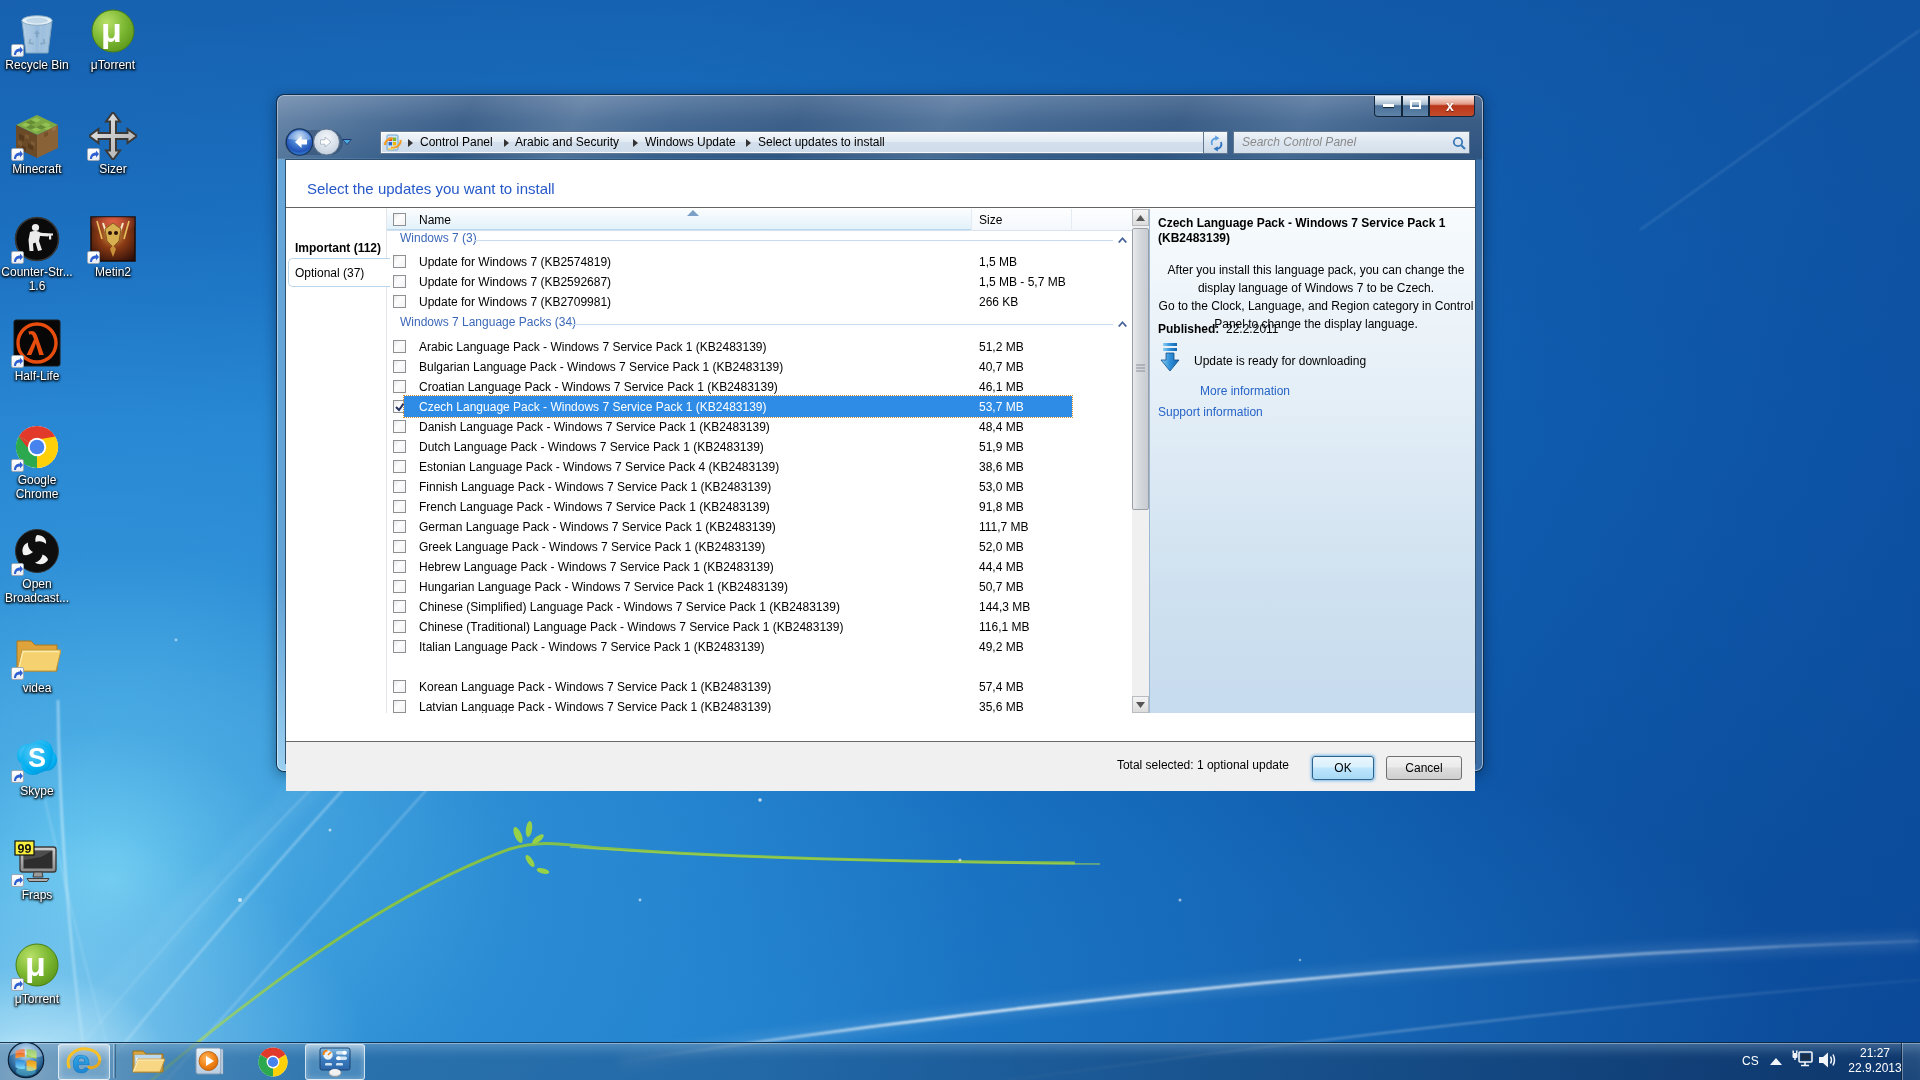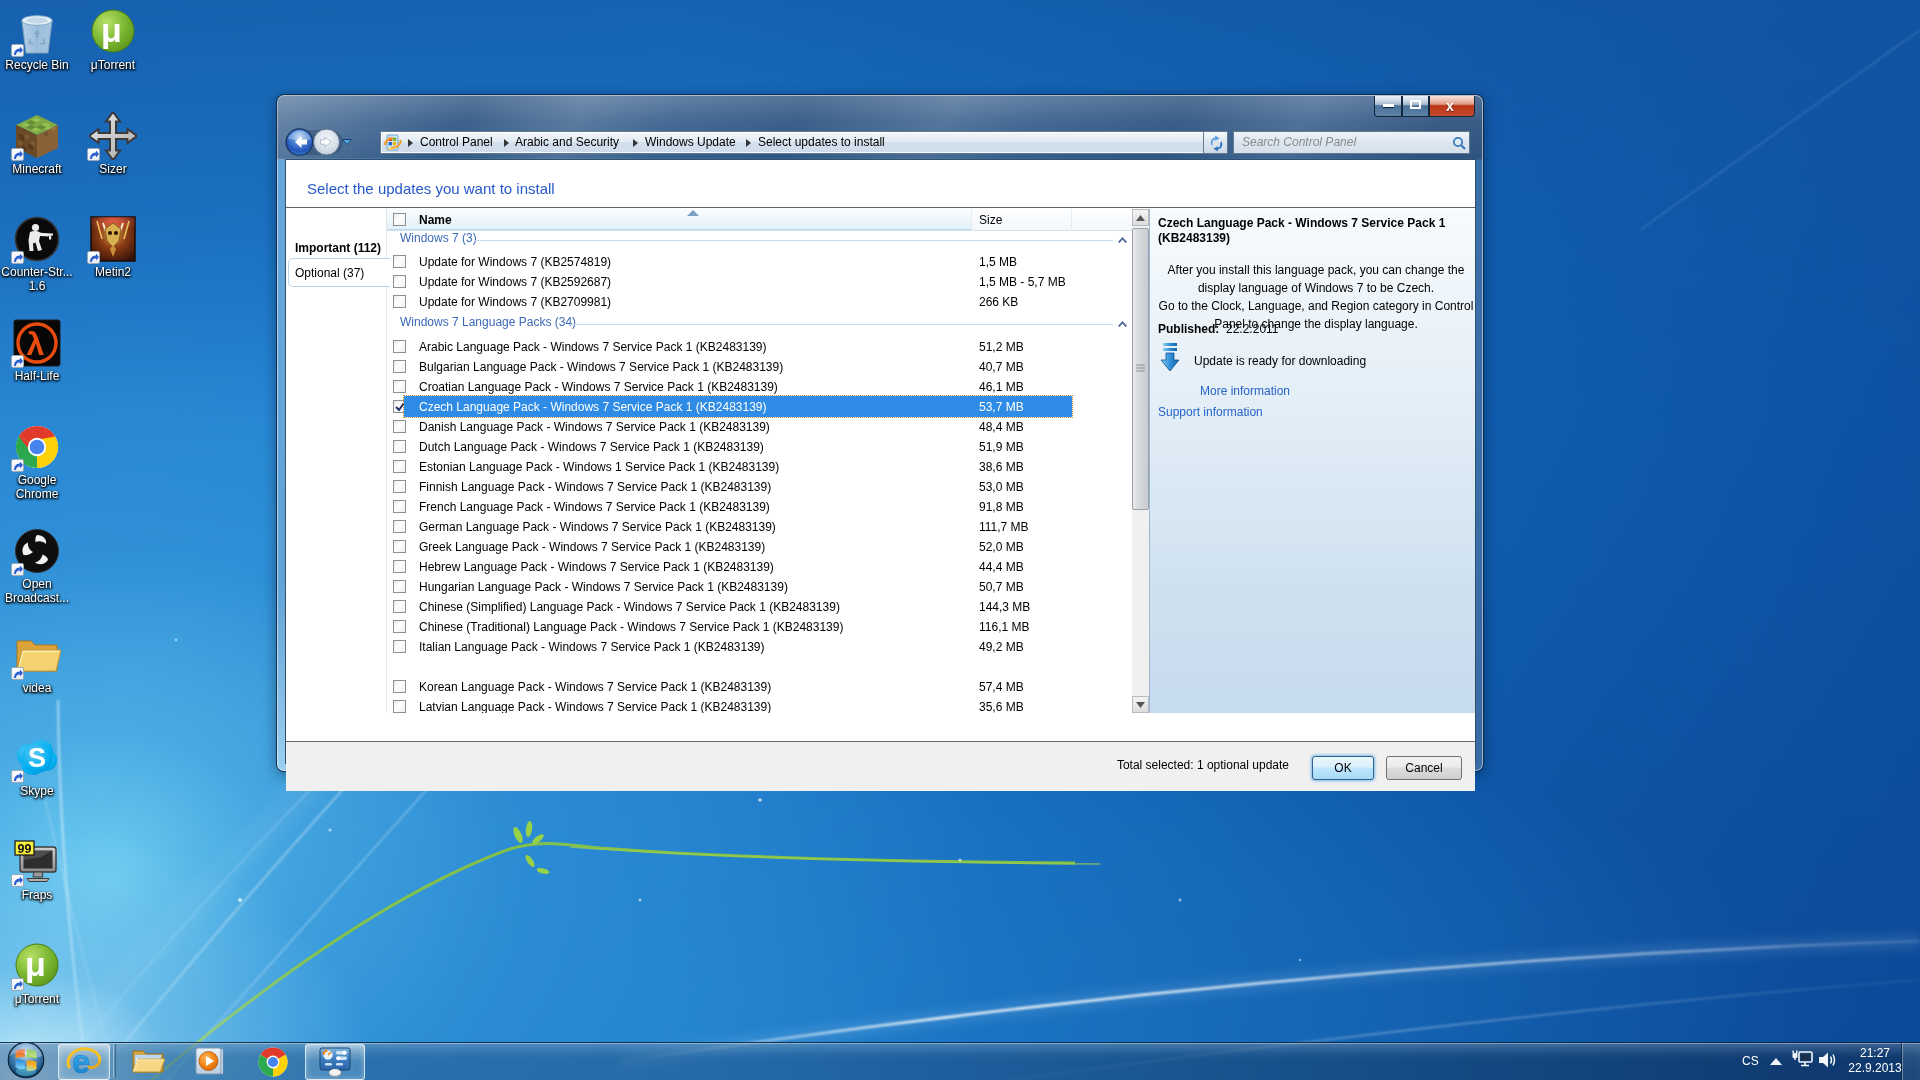--- a/index.html
+++ b/index.html
@@ -523,21 +523,21 @@
   <div id="tabs">
    <i style="position:absolute;left:100px;top:0px;width:1px;height:50px;background:#e2e6ea;"></i>
    <i style="position:absolute;left:100px;top:79px;width:1px;height:426px;background:#e2e6ea;"></i>
    <div style="position:absolute;left:9px;top:33px;font-weight:bold;font-size:12px;">Important (112)</div>
    <div style="position:absolute;left:2px;top:50px;width:102px;height:29px;border:1px solid #b9d6ec;border-right:none;border-radius:5px 0 0 5px;background:#fff;"></div>
    <div style="position:absolute;left:9px;top:58px;font-weight:normal;font-size:12px;">Optional (37)</div>
   </div>
   <div id="listhdr">
    <i style="position:absolute;left:0;top:0;width:584px;height:21px;background:linear-gradient(#fbfdfe,#e2f1fa);border-bottom:1px solid #b8d9ef;"></i>
    <span class="cb" style="left:6px;top:4px;"></span>
-   <span style="position:absolute;left:32px;top:4px;font-size:12px;font-weight:bold;">Name</span>
+   <span style="position:absolute;left:32px;top:4px;font-size:12px;">Name</span>
    <span style="position:absolute;left:592px;top:4px;font-size:12px;">Size</span>
    <svg class="abs" style="left:300px;top:1px;" width="12" height="6">
           <path d="M 6 0 L 12 6 L 0 6 Z" fill="#7ba0c8"></path>
         </svg>
    <i style="position:absolute;left:584px;top:0;width:1px;height:22px;background:#e4ebf3;"></i>
    <i style="position:absolute;left:684px;top:0;width:1px;height:22px;background:#e4ebf3;"></i>
   </div>
   <div id="listbody">
 <div class="grp" style="top:0px;"><span>Windows 7 (3)</span><i class="ln" style="left:75px;width:638px;"></i><svg style="position:absolute;left:718px;top:6px;" width="9" height="6">
             <path d="M 4.5 0 L 9 5 L 7.5 6 L 4.5 2.5 L 1.5 6 L 0 5 Z" fill="#47629a"></path>
@@ -590,21 +590,21 @@
           <span class="nm">Danish Language Pack - Windows 7 Service Pack 1 (KB2483139)</span>
           <span class="sz">48,4 MB</span>
         </div>
 <div class="row" style="top:206px;">
           <span class="cb"></span>
           <span class="nm">Dutch Language Pack - Windows 7 Service Pack 1 (KB2483139)</span>
           <span class="sz">51,9 MB</span>
         </div>
 <div class="row" style="top:226px;">
           <span class="cb"></span>
-          <span class="nm">Estonian Language Pack - Windows 1 Service Pack 1 (KB2483139)</span>
+          <span class="nm">Estonian Language Pack - Windows 7 Service Pack 4 (KB2483139)</span>
           <span class="sz">38,6 MB</span>
         </div>
 <div class="row" style="top:246px;">
           <span class="cb"></span>
           <span class="nm">Finnish Language Pack - Windows 7 Service Pack 1 (KB2483139)</span>
           <span class="sz">53,0 MB</span>
         </div>
 <div class="row" style="top:266px;">
           <span class="cb"></span>
           <span class="nm">French Language Pack - Windows 7 Service Pack 1 (KB2483139)</span>

